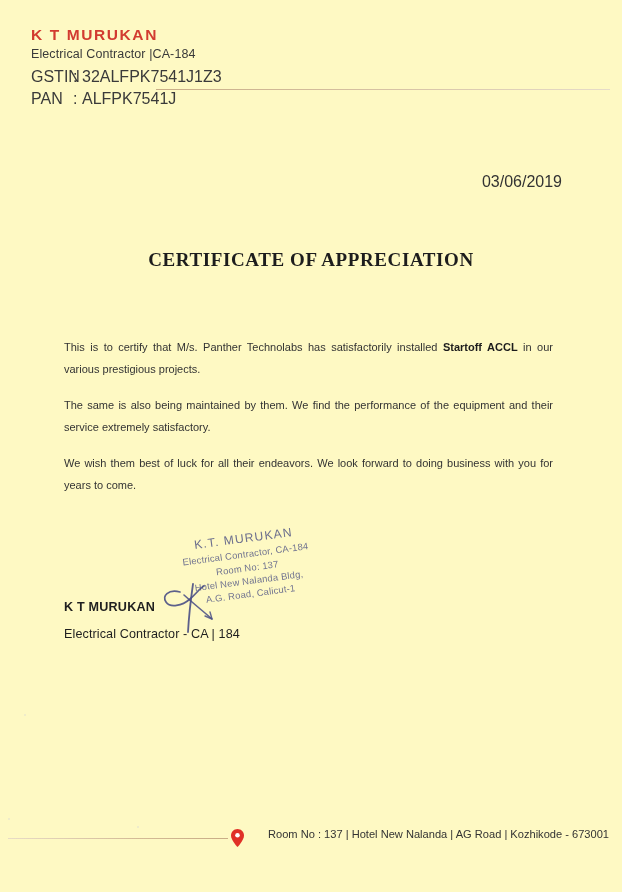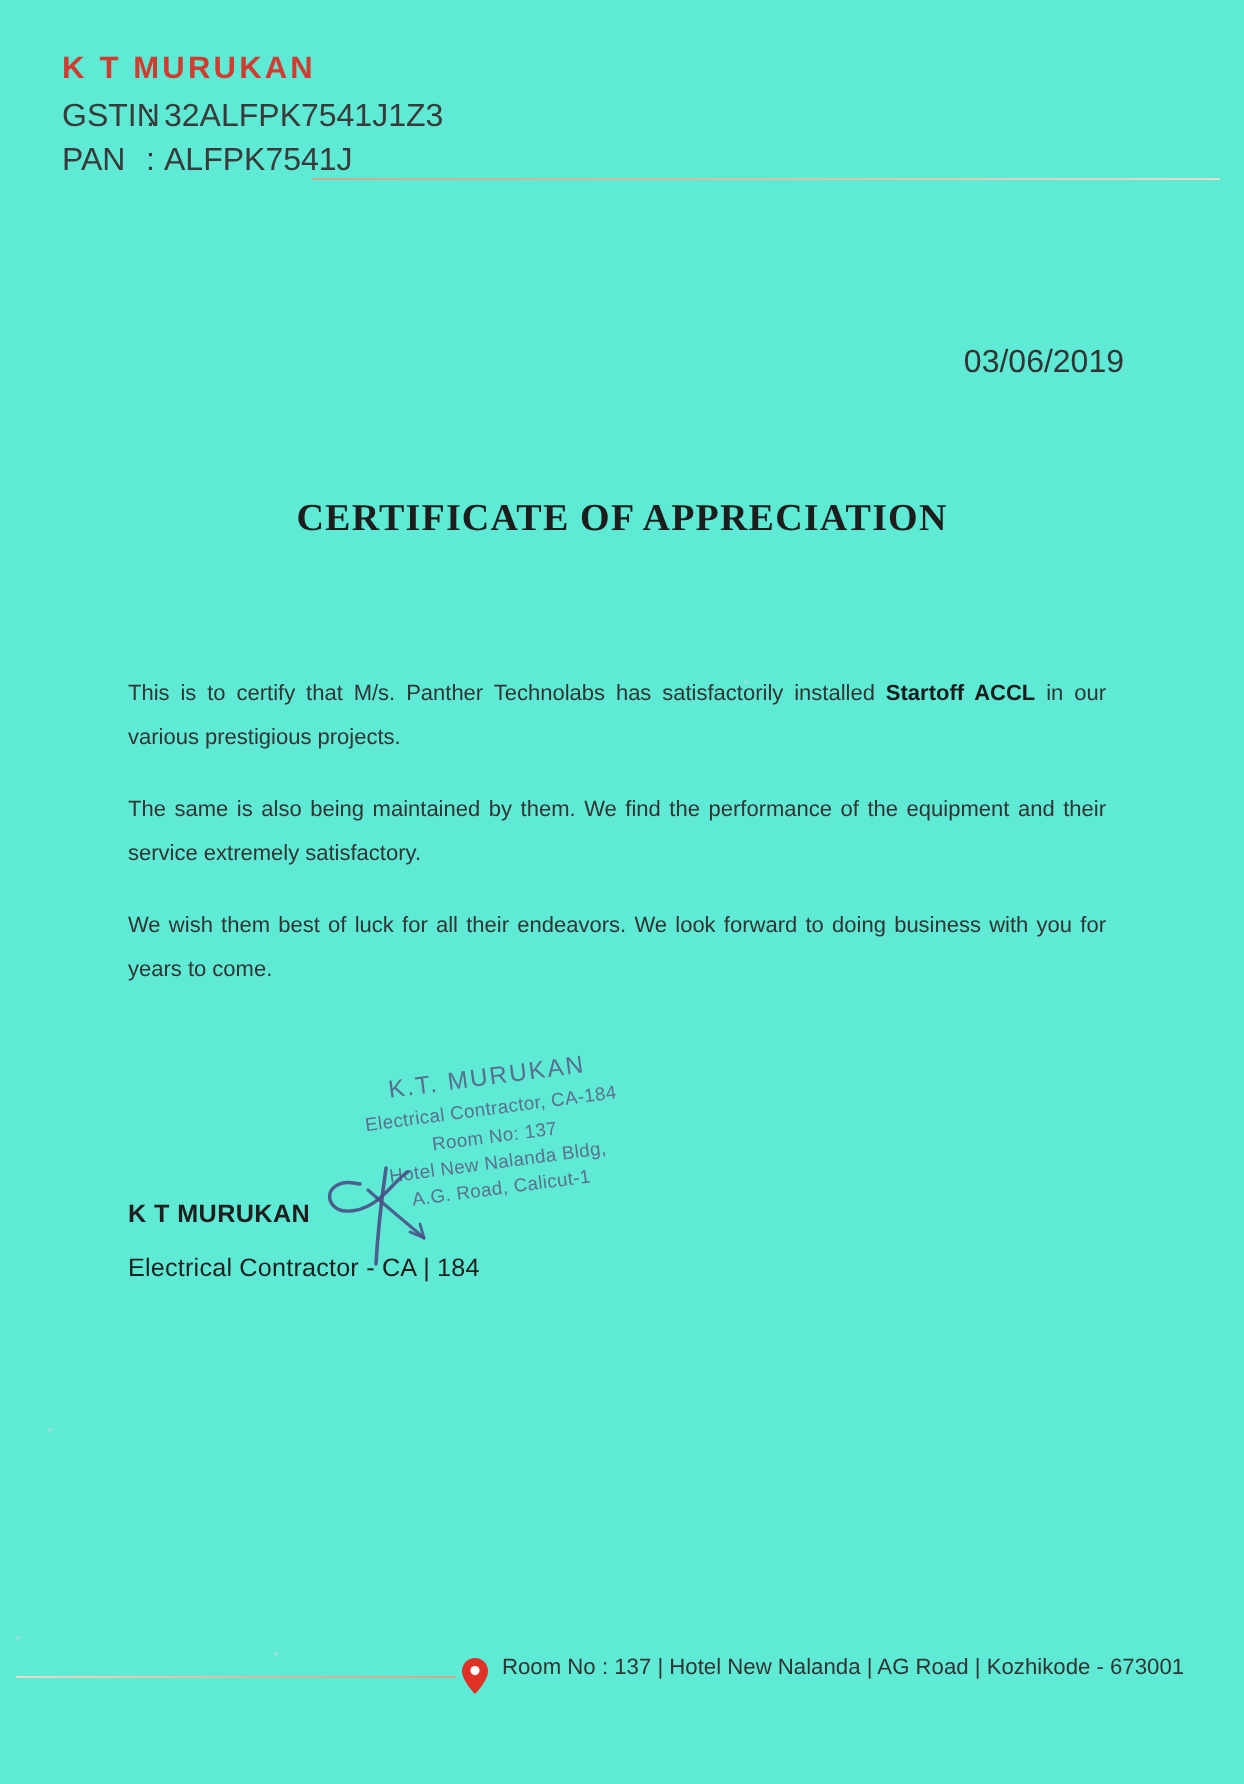--- a/index.html
+++ b/index.html
@@ -12,21 +12,21 @@
     height: 892px;
     position: relative;
     font-family: "Liberation Sans", sans-serif;
     color: #2b2b2b;
     overflow: hidden;
   }
 
   .page {
     position: absolute;
     inset: 0;
-    background: #5eead4;
+    background: #fef9c3;
   }
 
   
   .letterhead {
     position: absolute;
     left: 31px;
     top: 26px;
     width: 560px;
   }
   .company-name {
@@ -178,21 +178,21 @@
     width: 220px;
     height: 1px;
     background: linear-gradient(to right, #e8dcc6 0%, #d3ba95 60%, #c9ad86 100%);
   }
   .footer {
     position: absolute;
     left: 231px;
     top: 826px;
     display: flex;
     align-items: flex-start;
-    gap: 7px;
+    gap: 24px;
   }
   .pin-icon {
     margin-top: 3px;
     flex: none;
   }
   .footer-lines {
     font-size: 11.1px;
     color: #333333;
     line-height: 1.55;
     white-space: nowrap;
@@ -206,20 +206,21 @@
     opacity: 0.5;
   }
 </style>
 </head>
 <body>
 
 <div class="page">
 
   <div class="letterhead">
     <div class="company-name">K T MURUKAN</div>
+    <div class="company-sub">Electrical Contractor  |CA-184</div>
     <div class="reg-lines">
       <div class="reg-row">
         <span class="reg-key">GSTIN</span>
         <span class="reg-sep">:</span>
         <span class="reg-val">32ALFPK7541J1Z3</span>
       </div>
       <div class="reg-row">
         <span class="reg-key">PAN</span>
         <span class="reg-sep">:</span>
         <span class="reg-val">ALFPK7541J</span>

